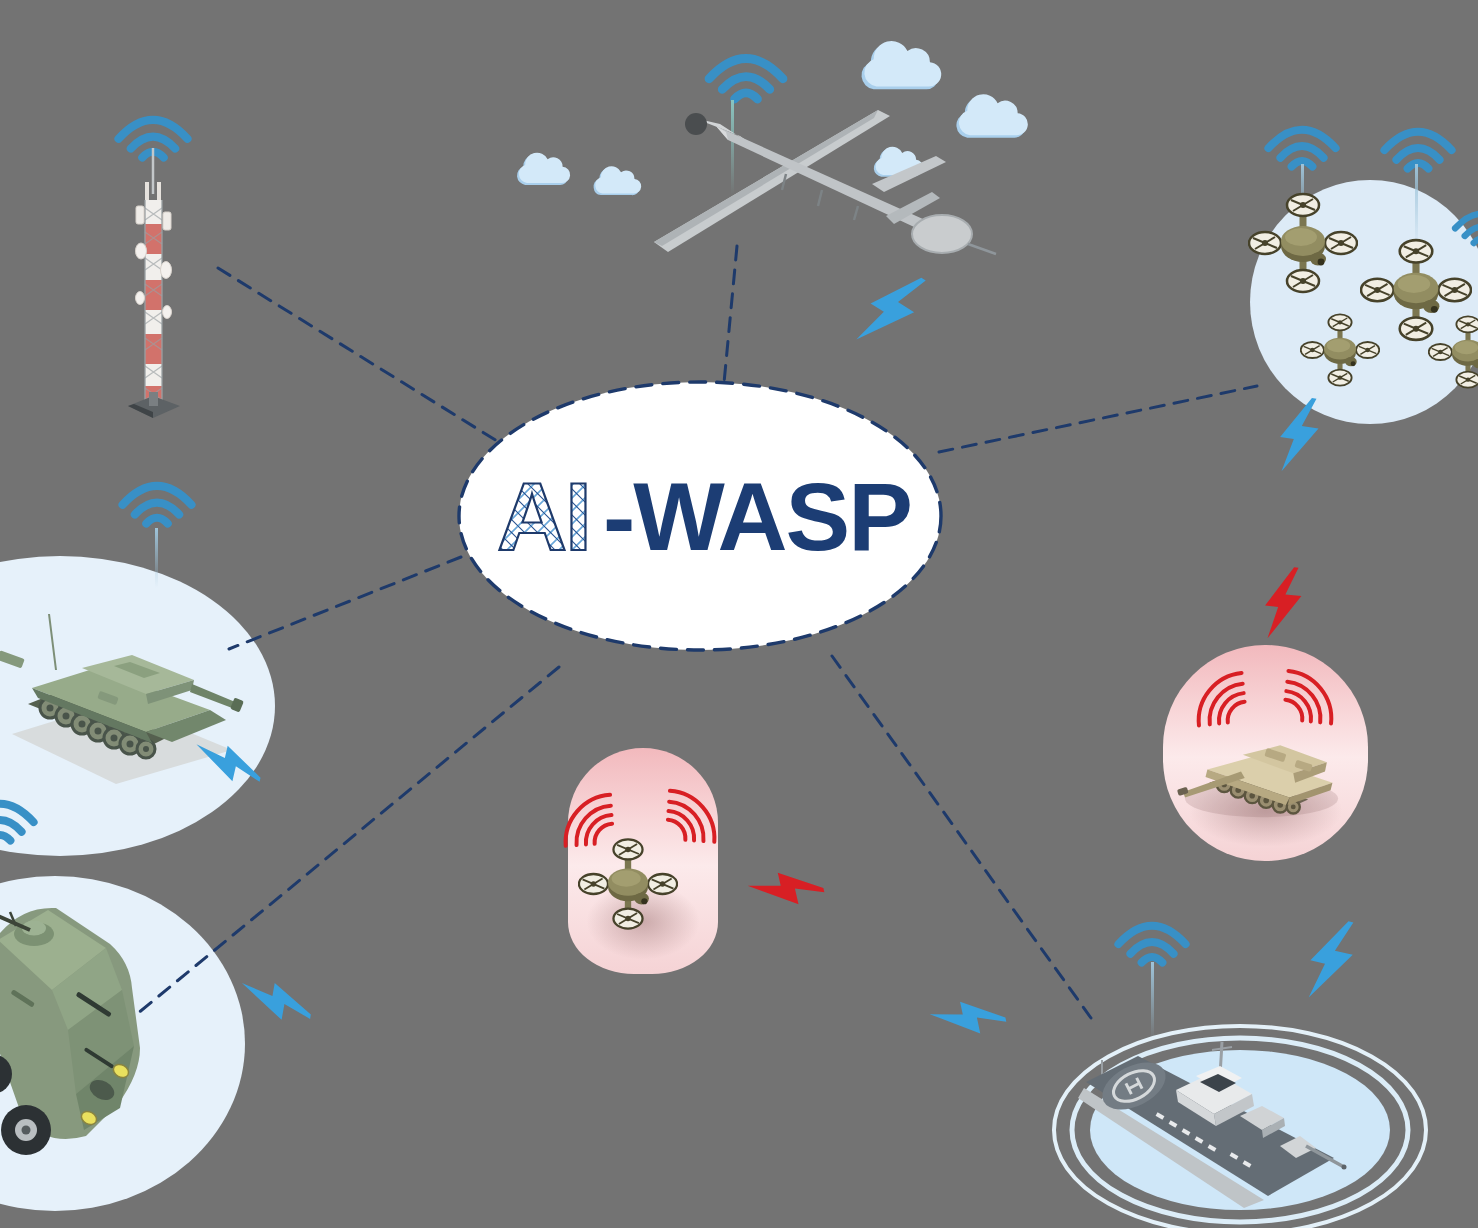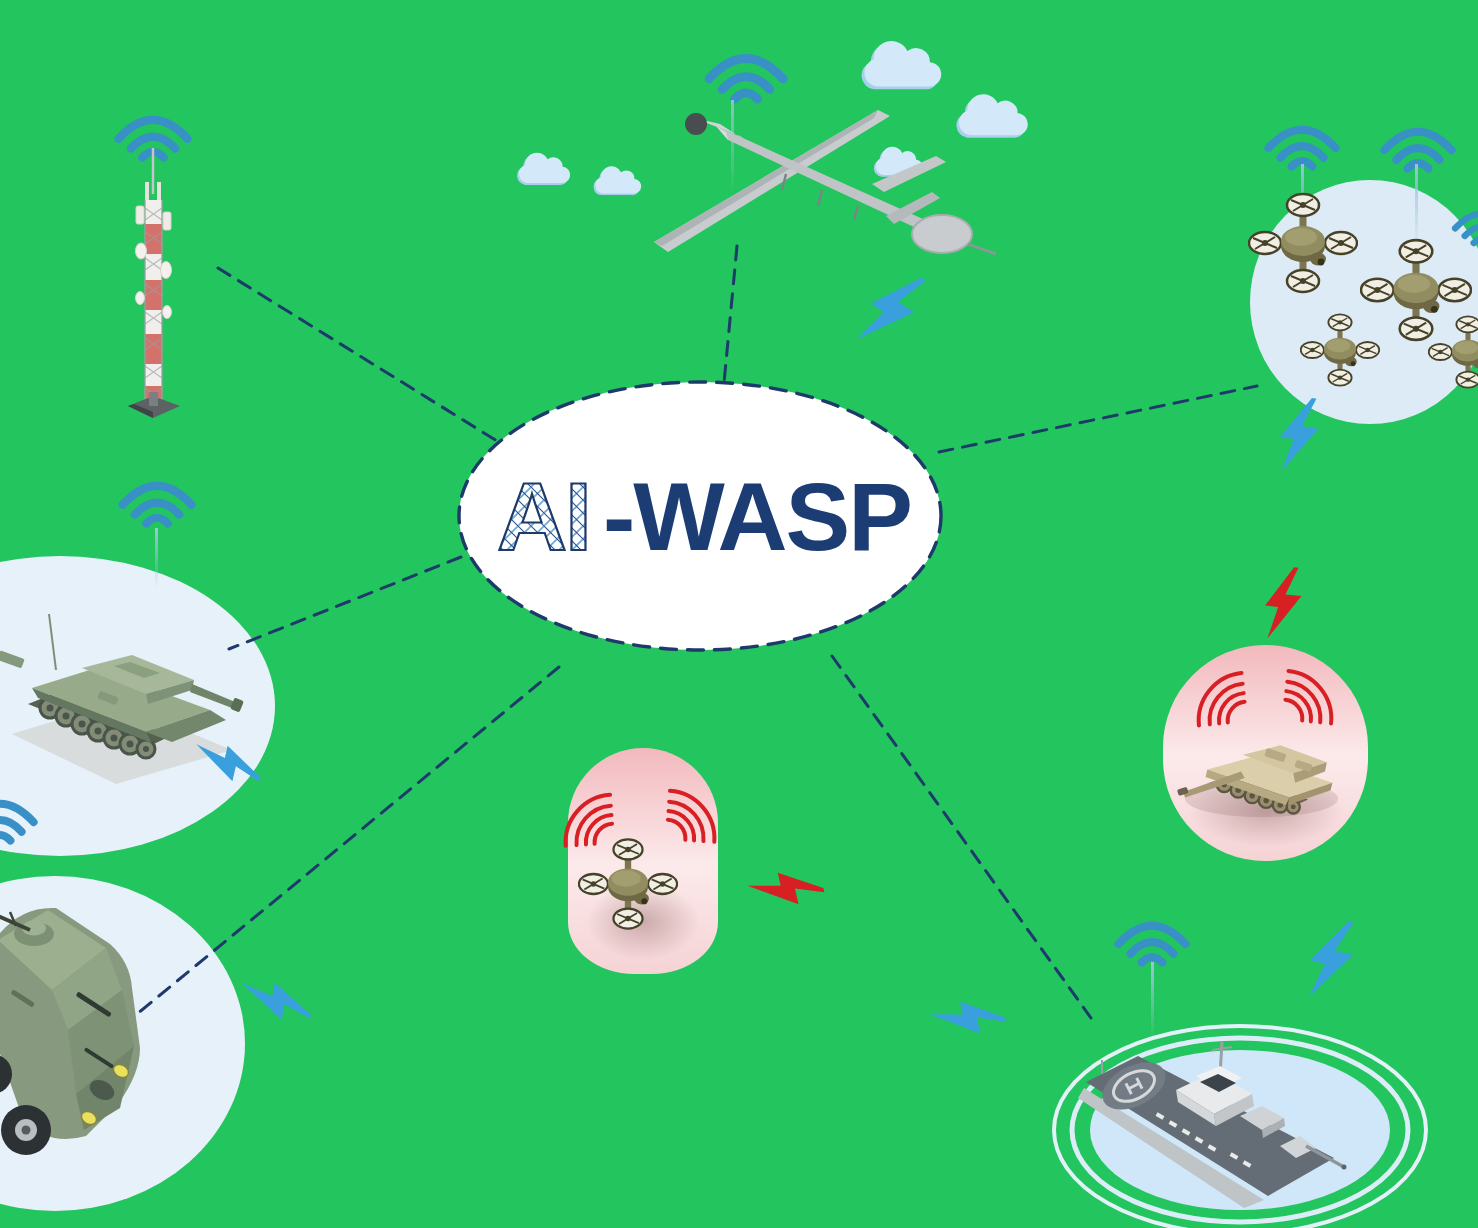--- a/index.html
+++ b/index.html
@@ -1,16 +1,16 @@
 <!DOCTYPE html>
 <html style="--navy: #1e3a6b; --titleNavy: #1c3d74; --latticeBlue: #69a7d9; --wifiBlue: #3890c6; --boltBlue: #39a0dd; --alertRed: #d81f24; --jamPink: #f5c7ca; --hazeBlue: #ddebf7; --softBlue: #e6f1fa; --waterBlue: #cfe7f8;"><head>
 <meta charset="utf-8">
 <style>
   html,body{margin:0;padding:0;background:#fff;}
-  .scene{position:relative;width:1478px;height:1228px;overflow:hidden;background:#22c55e;
+  .scene{position:relative;width:1478px;height:1228px;overflow:hidden;background:#737373;
          font-family:"Liberation Sans",sans-serif;}
   .abs{position:absolute;}.z1{z-index:1}.z2{z-index:2}.z3{z-index:3}
 
   
   .blob{position:absolute;border-radius:50%;background:var(--softBlue);z-index:0;}
   .swarm-circle{position:absolute;border-radius:50%;background:var(--hazeBlue);z-index:1;}
 
   
   .capsule{position:absolute;z-index:2;
            background:linear-gradient(180deg,#f2b9bd 0%,#fceaeb 52%,#f5d3d5 100%);}

